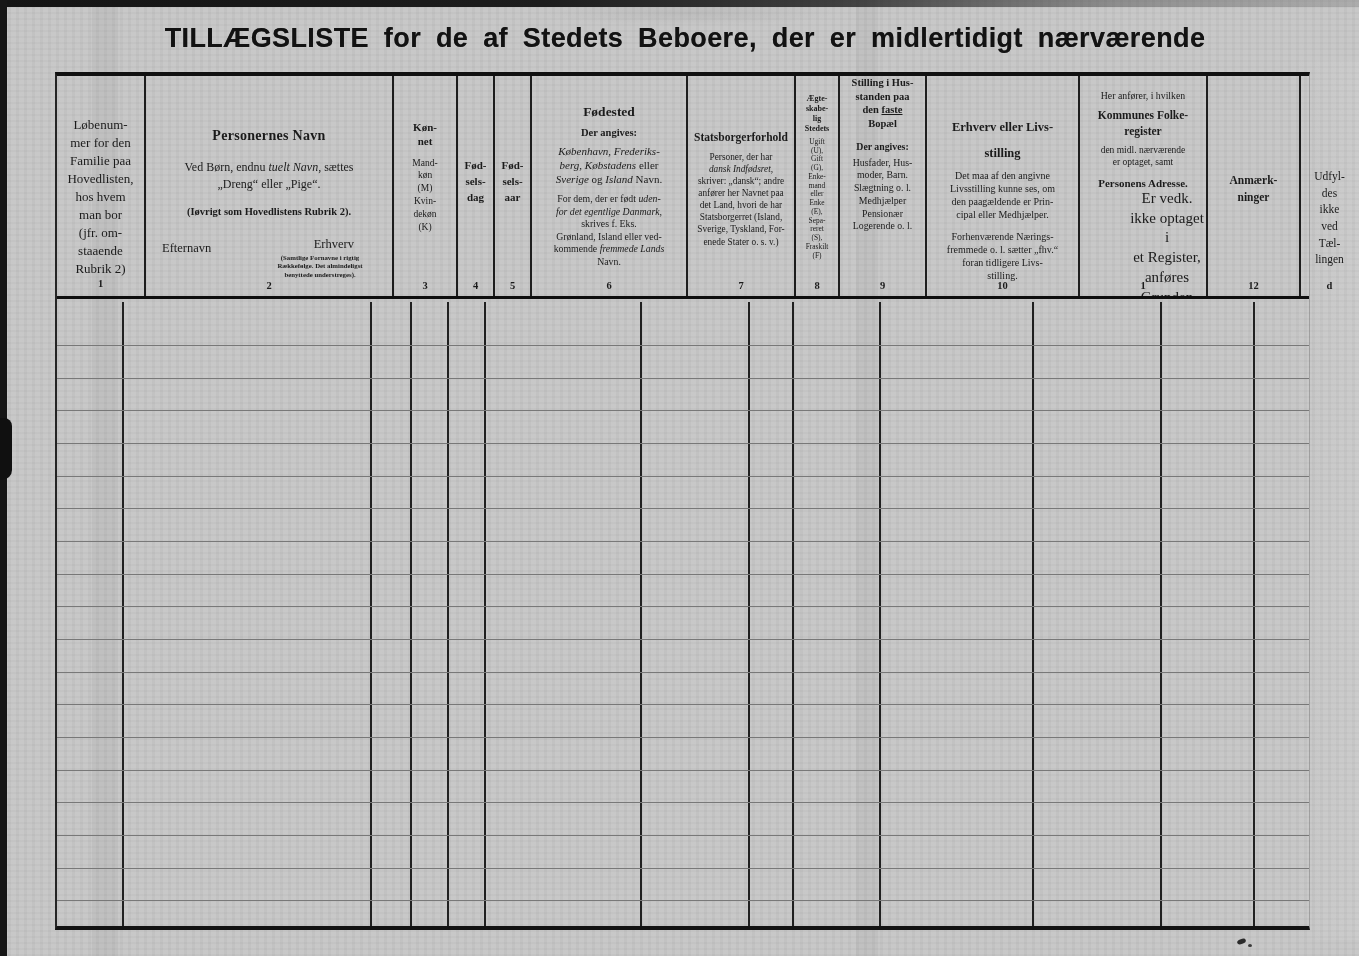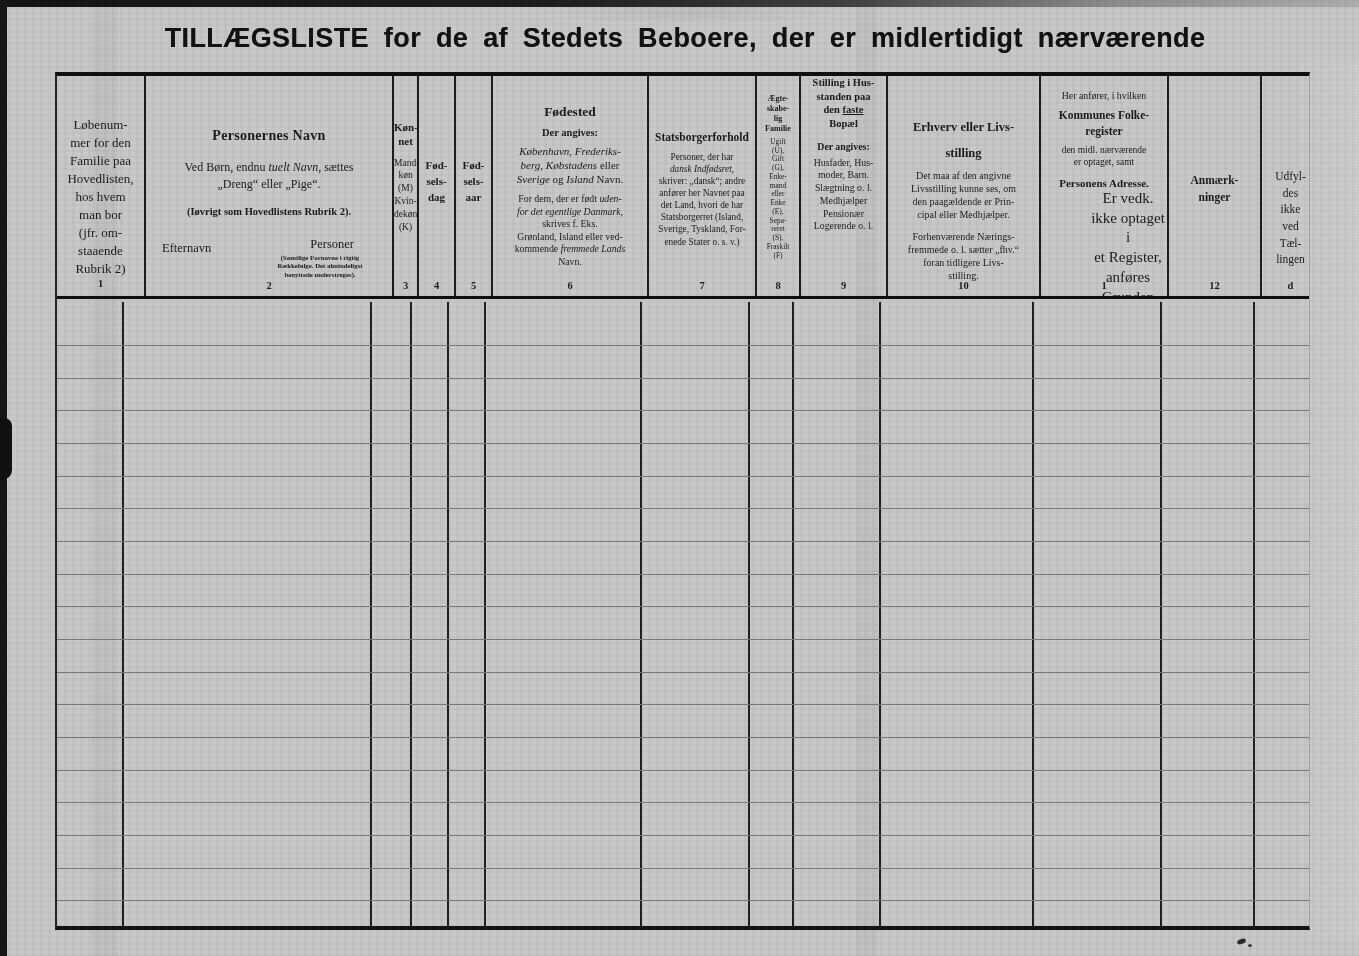--- a/index.html
+++ b/index.html
@@ -125,28 +125,28 @@
 Rubrik 2)</div>
         <div class="colnum">1</div>
       </div>
 
       <div class="hcell c2" style="width:248px">
         <div class="h-title b">Personernes Navn</div>
         <div class="h-line1"><span>Ved Børn, endnu </span><span class="i">tuelt Navn</span><span>, sættes</span></div>
         <div class="h-line2">„Dreng“ eller „Pige“.</div>
         <div class="h-line3">(Iøvrigt som Hovedlistens Rubrik 2).</div>
         <div class="surname">Efternavn</div>
-        <div class="firstnames">Personer</div>
+        <div class="firstnames">Erhverv</div>
         <div class="fn-note pre">(Samtlige Fornavne i rigtig
 Rækkefølge. Det almindeligst
 benyttede understreges).</div>
         <div class="colnum">2</div>
       </div>
 
-      <div class="hcell c3" style="width:25px">
+      <div class="hcell c3" style="width:64px">
         <div class="h-title b pre">Køn-
 net</div>
         <div class="h-sub pre">Mand-
 køn
 (M)
 Kvin-
 dekøn
 (K)</div>
         <div class="colnum">3</div>
       </div>
@@ -190,21 +190,21 @@
 Statsborgerret (Island,
 Sverige, Tyskland, For-
 enede Stater o. s. v.)</span></div>
         <div class="colnum">7</div>
       </div>
 
       <div class="hcell c8" style="width:44px">
         <div class="h-title b pre">Ægte-
 skabe-
 lig
-Familie</div>
+Stedets</div>
         <div class="h-sub pre">Ugift
 (U),
 Gift
 (G),
 Enke-
 mand
 eller
 Enke
 (E),
 Sepa-

